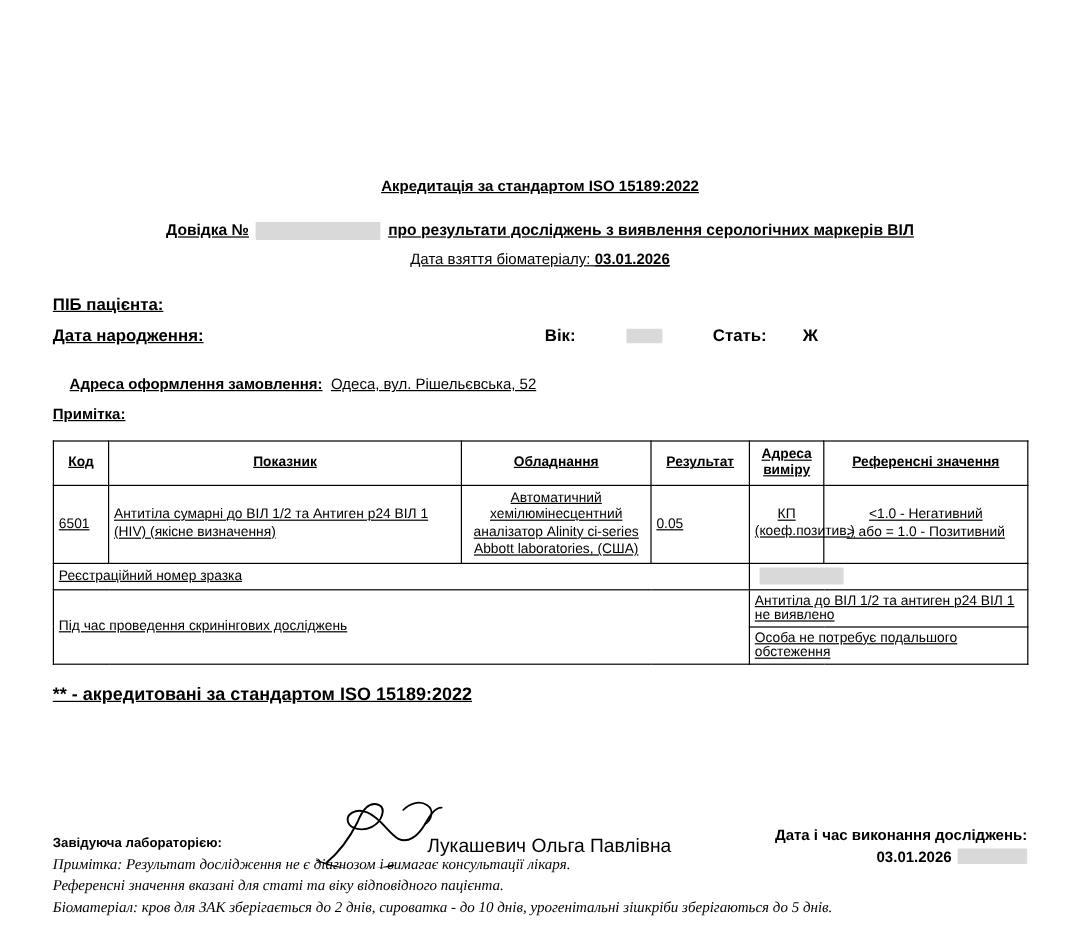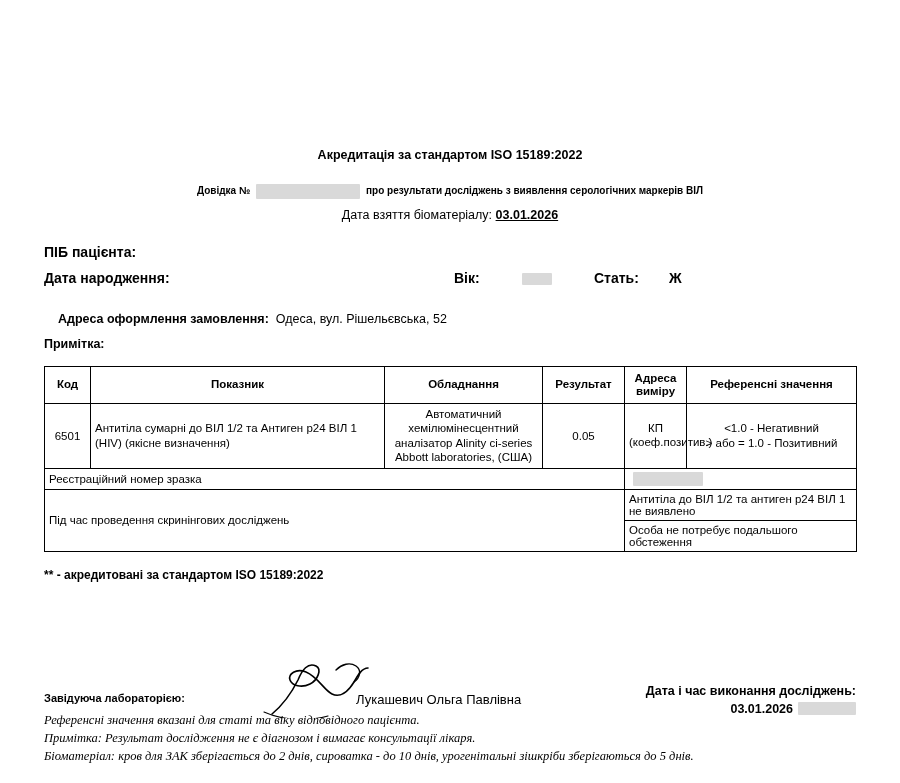--- a/index.html
+++ b/index.html
@@ -14,30 +14,31 @@
     color: #000000;
     position: relative;
     overflow: hidden;
   }
   .page {
     position: relative;
     width: 900px;
     height: 783px;
     box-sizing: border-box;
     padding: 0 44px;
+    text-decoration: underline;
   }
   .accreditation {
     text-align: center;
     font-size: 12.5px;
     font-weight: bold;
     padding-top: 148px;
   }
   .title-line {
     text-align: center;
-    font-size: 10px;
+    font-size: 13px;
     font-weight: bold;
     margin-top: 22px;
   }
   .redact {
     display: inline-block;
     background: #d9d9d9;
     vertical-align: middle;
     border-radius: 1px;
   }
   .redact.r1 { width: 104px; height: 15px; margin: 0 6px; }
@@ -95,53 +96,53 @@
     font-size: 11.5px;
     padding: 3px 4px;
     vertical-align: middle;
   }
   table.results th {
     font-weight: bold;
     text-align: center;
     height: 30px;
     line-height: 1.15;
   }
-  td.c-code { text-align: center; font-size: 11.5px; }
+  td.c-code { font-size: 11.5px; }
   td.c-name { text-align: left; font-size: 11.5px; line-height: 1.25; }
   td.c-equip { text-align: center; font-size: 11px; line-height: 1.25; }
-  td.c-res { text-align: center; }
+  td.c-res { }
   td.c-unit { text-align: center; font-size: 11px; line-height: 1.2; }
   td.c-ref { text-align: center; font-size: 11.5px; line-height: 1.3; }
   td.reg-left { text-align: left; font-size: 11.5px; padding-left: 6px; }
   td.reg-right { text-align: left; font-size: 11.5px; padding-left: 6px; }
   td.screen-left { text-align: left; font-size: 11.5px; padding-left: 6px; height: 46px; }
   td.screen-right-top { text-align: left; font-size: 11.5px; padding-left: 6px; height: 23px; margin-top: 45px; }
   td.screen-right-bot { text-align: left; font-size: 11.5px; padding-left: 6px; height: 23px; }
   .footnote-star {
-    font-size: 12px;
+    font-size: 15px;
     font-weight: bold;
     margin-top: 16px;
   }
   .sign-area {
     position: relative;
     margin-top: 96px;
     height: 40px;
   }
   .sign-label {
     font-size: 11px;
     font-weight: bold;
     position: absolute;
     left: 0;
     top: 14px;
   }
   .sign-name {
     position: absolute;
     left: 312px;
     top: 14px;
-    font-size: 13px;
+    font-size: 16px;
   }
   .sign-graphic {
     position: absolute;
     left: 218px;
     top: -22px;
     width: 130px;
     height: 62px;
   }
   .exec-label {
     position: absolute;
@@ -257,18 +258,18 @@
       <path d="M10 58 C 22 48, 30 36, 36 24 C 40 14, 46 6, 54 10 C 60 13, 56 24, 48 28 C 40 32, 30 30, 28 24 C 26 18, 34 12, 44 16 C 56 21, 62 34, 70 38 C 78 42, 86 36, 92 26 C 96 19, 100 12, 106 12" fill="none" stroke="#000" stroke-width="1.6" stroke-linecap="round"></path>
       <path d="M74 14 C 80 8, 88 6, 94 10 C 100 14, 98 22, 92 26" fill="none" stroke="#000" stroke-width="1.4" stroke-linecap="round"></path>
       <path d="M2 56 C 20 64, 44 66, 66 60" fill="none" stroke="#000" stroke-width="1.2" stroke-linecap="round"></path>
     </svg>
     <span class="sign-name">Лукашевич Ольга Павлівна</span>
     <span class="exec-label">Дата і час виконання досліджень:</span>
     <span class="exec-date"><span>03.01.2026</span><span class="redact r4"></span></span>
   </div>
 
   <div class="bottom-notes">
+    <div>Примітка: Результат дослідження не є діагнозом і вимагає консультації лікаря.</div>
     <div>Референсні значення вказані для статі та віку відповідного пацієнта.</div>
-    <div>Примітка: Результат дослідження не є діагнозом і вимагає консультації лікаря.</div>
     <div>Біоматеріал: кров для ЗАК зберігається до 2 днів, сироватка - до 10 днів, урогенітальні зішкріби зберігаються до 5 днів.</div>
   </div>
 
 </div>
 
 </body></html>

